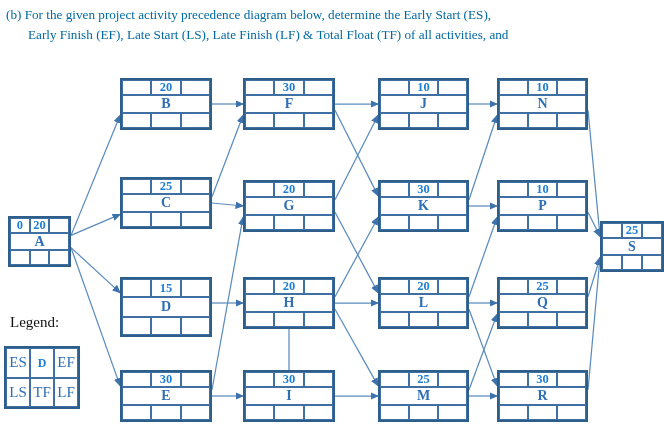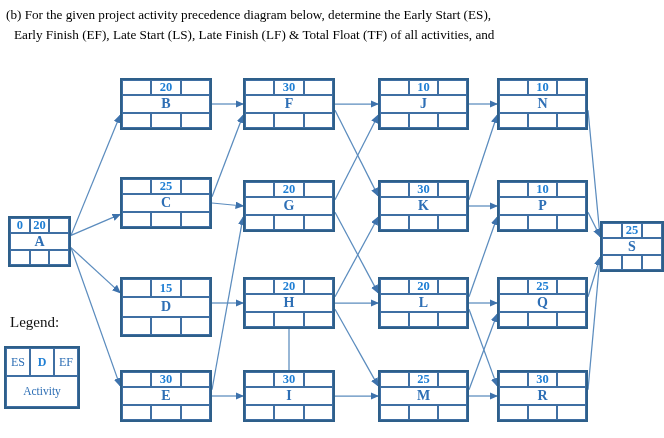--- a/index.html
+++ b/index.html
@@ -1,24 +1,24 @@
 <!DOCTYPE html>
 <html><head>
 <meta charset="utf-8">
 <style>
   html,body{margin:0;padding:0;background:#ffffff;}
   body{width:664px;height:438px;position:relative;overflow:hidden;
        font-family:"Liberation Serif",serif;color:#1a1a1a;}
 
   
   #question{position:absolute;left:6px;top:5px;width:652px;
-            font-size:13.2px;line-height:19.5px;color:#000000;}
+            font-size:13.2px;line-height:19.5px;color:#0369a1;}
   #question .qline{white-space:nowrap;}
   #question .ql1{margin-left:0;}
-  #question .ql2{margin-left:8px;}
+  #question .ql2{margin-left:22px;}
   #question .ql3{margin-left:22px;}
 
   
   #diagram{position:absolute;left:0;top:0;width:664px;height:438px;}
   #edges{position:absolute;left:0;top:0;width:664px;height:438px;}
 
   
   .node{position:absolute;box-sizing:border-box;
         border:2.4px solid #2e5f8a;background:#ffffff;
         display:flex;flex-direction:column;}
@@ -28,21 +28,21 @@
         background:#fff;display:flex;align-items:center;justify-content:center;
         font-size:12.5px;font-weight:bold;color:#1f7fd4;line-height:1;}
   .cell.wide{flex:3 1 0;}
   .cell.name{font-size:14px;font-weight:bold;color:#2e6fb5;
              font-family:"Liberation Serif",serif;}
   .cell.blank{color:transparent;}
 
   
   #legend-title{position:absolute;left:10px;top:314px;font-size:15px;color:#111;}
   #legend-box{position:absolute;left:4px;top:346px;width:76px;height:63px;}
-  #legend-box .cell{font-size:12px;font-weight:normal;color:#2e6fb5;}
+  #legend-box .cell{font-size:15px;font-weight:normal;color:#2e6fb5;}
   #legend-box .cell.d{font-weight:bold;font-size:12px;color:#1f7fd4;}
   #legend-box .cell.act{font-size:11.5px;}
 </style>
 </head>
 <body>
 
 <div id="question">
   <div class="qline ql1">(b) For the given project activity precedence diagram below, determine the Early Start (ES),</div>
   <div class="qline ql2">Early Finish (EF), Late Start (LS), Late Finish (LF) &amp; Total Float (TF) of all activities, and</div>
 </div>
@@ -363,16 +363,18 @@
     </div>
 </div>
 
 <div id="legend-title">Legend:</div>
 <div id="legend-box" class="node">
   <div class="row">
     <div class="cell">ES</div>
     <div class="cell d">D</div>
     <div class="cell">EF</div>
   </div>
-  <div class="row mid">
-    <div class="cell wide act">Activity</div>
+  <div class="row">
+    <div class="cell">LS</div>
+    <div class="cell">TF</div>
+    <div class="cell">LF</div>
   </div>
 </div>
 
 </body></html>

